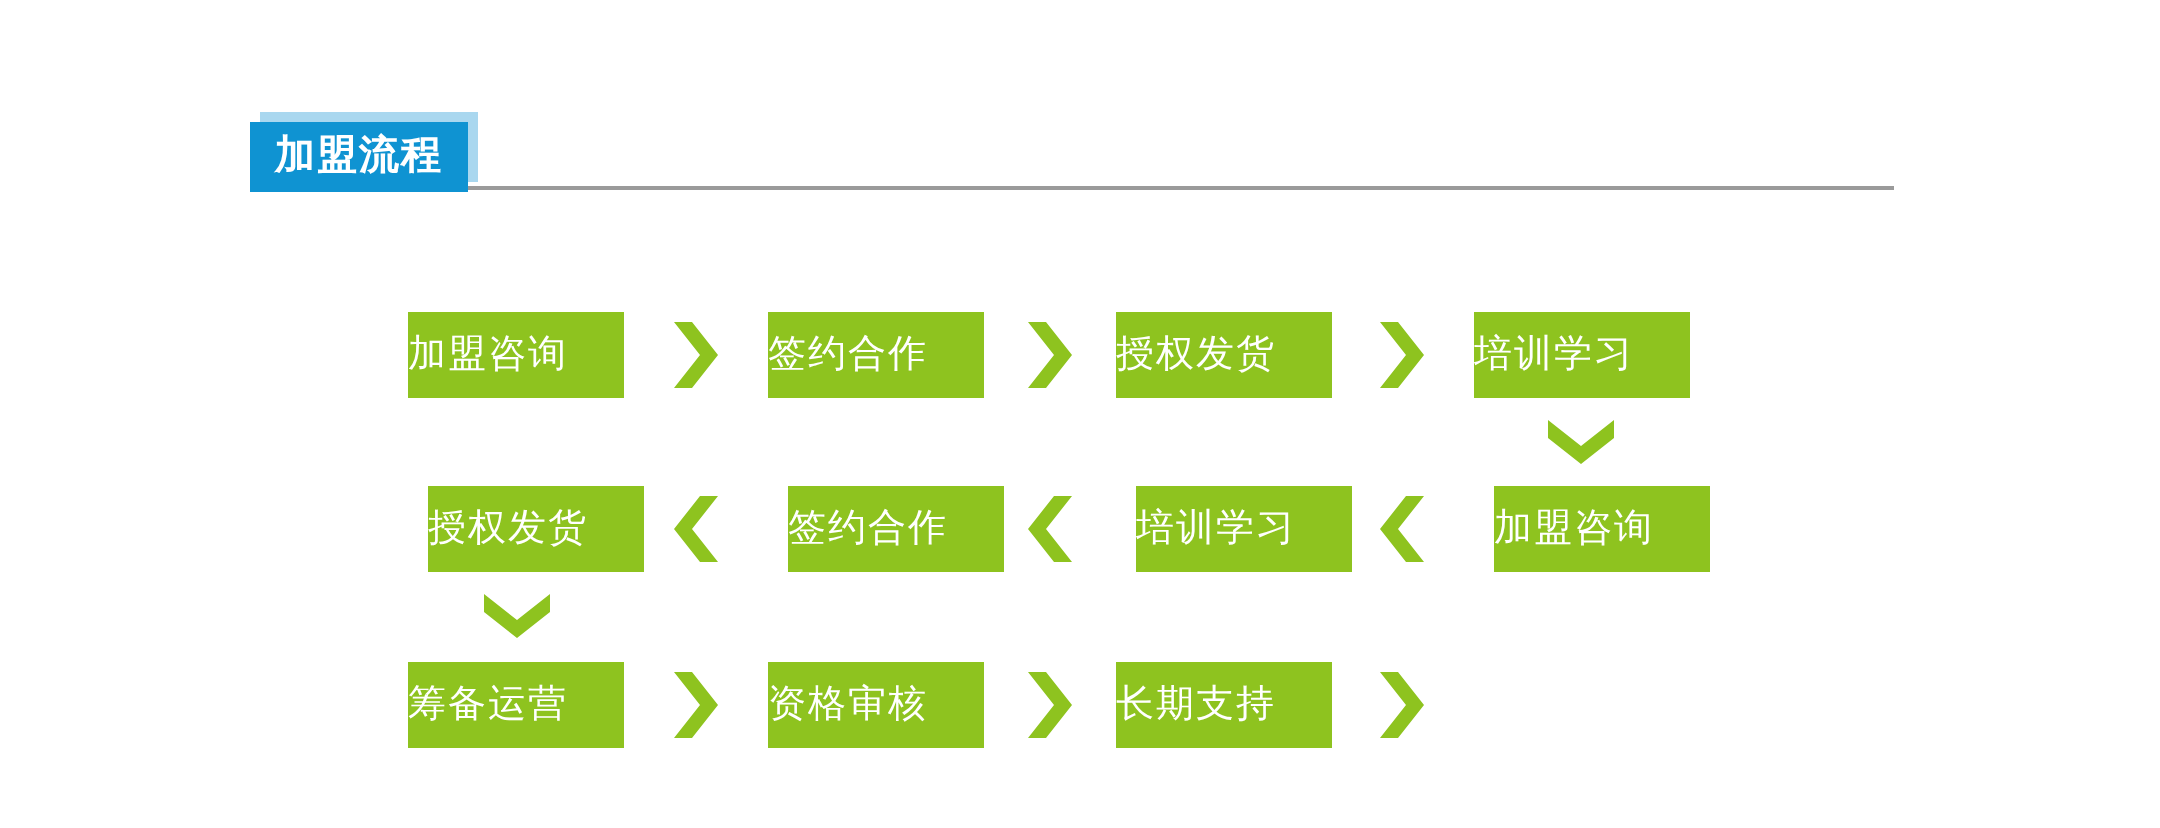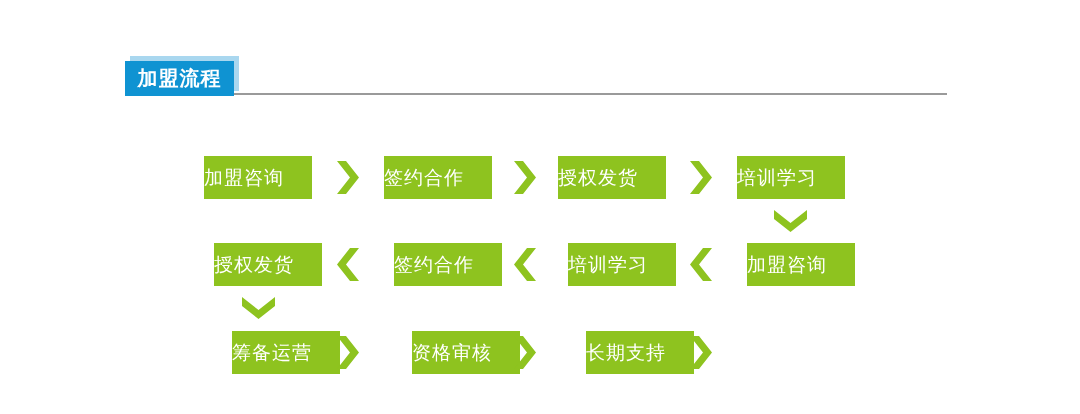--- a/index.html
+++ b/index.html
@@ -44,21 +44,21 @@
     position: absolute;
     width: 108px; height: 43px;
     line-height: 43px;
     text-align: left;
     background: var(--c-green, #8ec31f);
     color: var(--c-text-white, #ffffff);
     font-size: 19px;
     letter-spacing: 1px;
   }
   .c1 { left: 204px; } .c2 { left: 384px; } .c3 { left: 558px; } .c4 { left: 737px; }
-  .r1 { top: 156px; }  .r2 { top: 243px; margin-left: 10px; }  .r3 { top: 331px; margin-left: 28px; }
+  .r1 { top: 156px; }  .r2 { top: 243px; margin-left: 10px; }  .r3 { top: 331px; }
   
   .arrow {
     position: absolute;
     color: var(--c-green, #8ec31f);
   }
   .arrow svg { display: block; }
   .ha1 { left: 337px; } .ha2 { left: 514px; } .ha3 { left: 690px; }
   .hr1 { top: 161px; }  .hr2 { top: 248px; }  .hr3 { top: 336px; }
   .va1 { left: 774px; top: 210px; }
   .va2 { left: 242px; top: 297px; }

